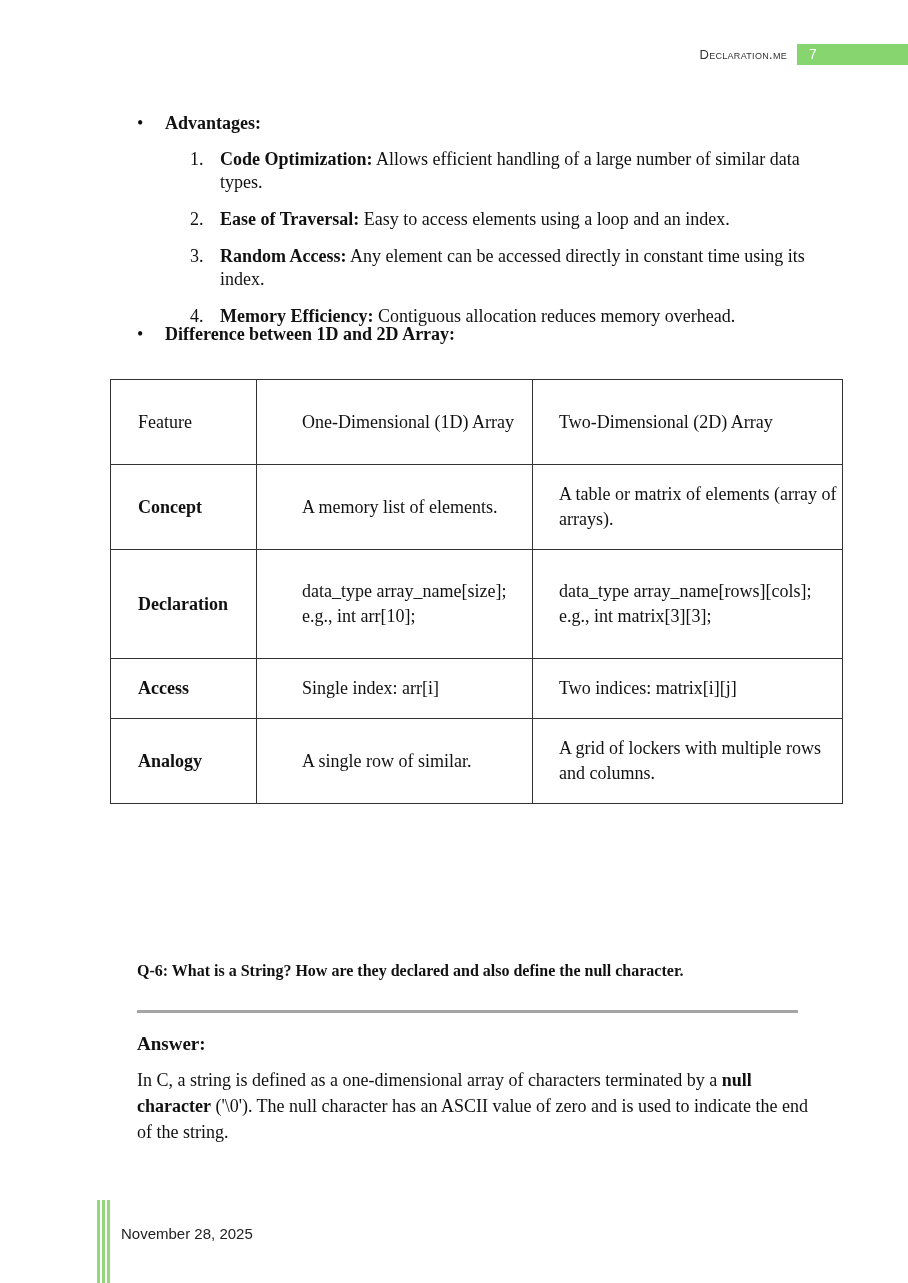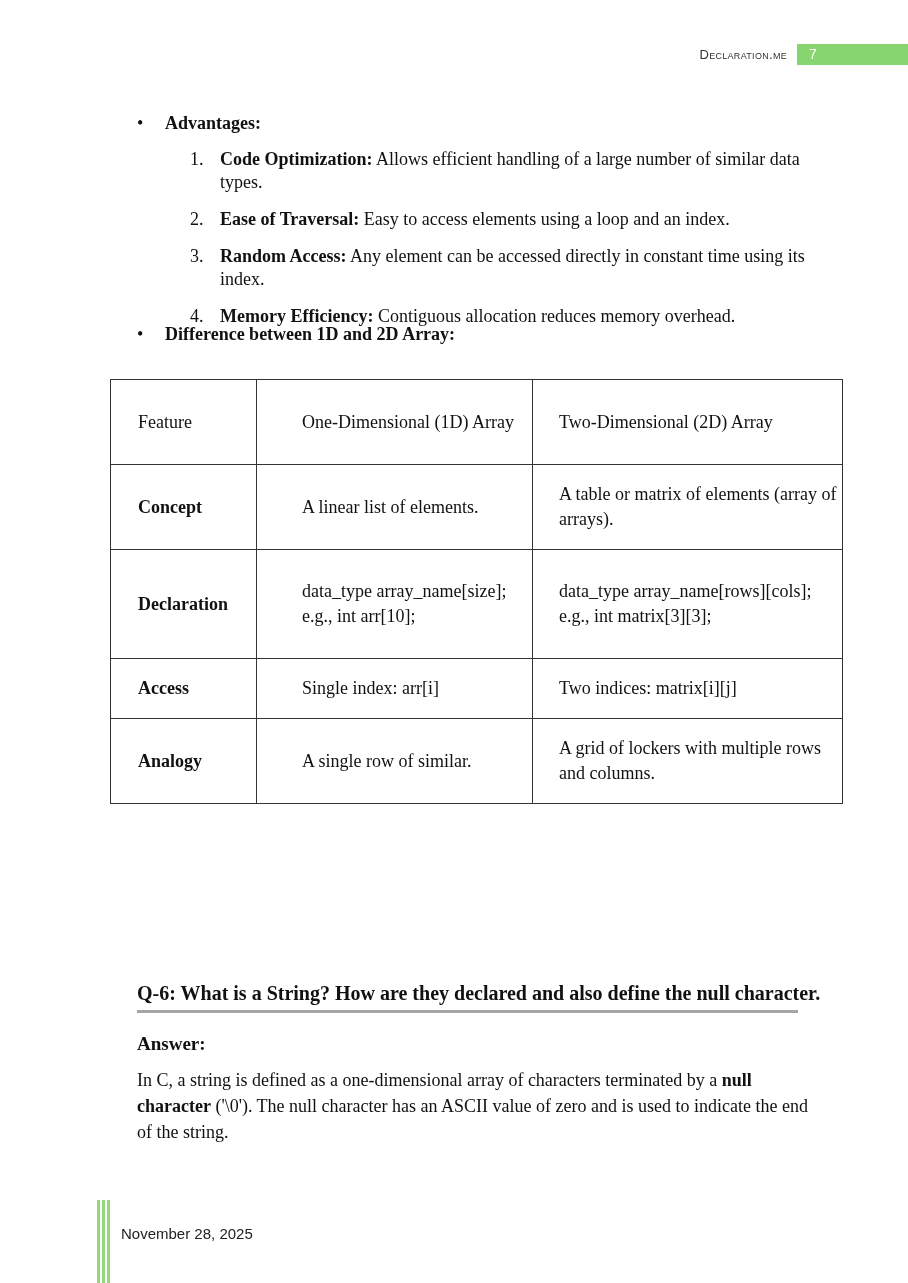--- a/index.html
+++ b/index.html
@@ -19,21 +19,21 @@
 
     table.diff { position: absolute; left: 110px; top: 379px; width: 733px; border-collapse: collapse; font-size: 18px; line-height: 25px; }
     table.diff td { border: 1.5px solid #333; vertical-align: middle; padding: 0 0 0 45px; }
     table.diff td.feat { padding-left: 27px; width: 118px; }
     table.diff td.c1 { width: 230px; }
     table.diff td.c2 { padding-left: 26px; }
     table.diff tr.h85 td { height: 84px; }
     table.diff tr.h110 td { height: 108px; }
     table.diff tr.h60 td { height: 59px; }
 
-    .question { position: absolute; left: 137px; top: 962px; font-size: 20px; font-weight: bold; margin-top: 20px; }
+    .question { position: absolute; left: 137px; top: 962px; font-size: 16px; font-weight: bold; }
     .q-rule { position: absolute; left: 137px; top: 1010px; width: 661px; height: 3px; background: #a5a5a5; }
     .answer-label { position: absolute; left: 137px; top: 1033px; font-size: 19px; font-weight: bold; }
     .answer-text { position: absolute; left: 137px; top: 1067px; width: 680px; font-size: 18px; line-height: 26px; }
 
     .footer-bars { position: absolute; left: 97px; top: 1200px; width: 14px; height: 83px; }
     .footer-bars span { position: absolute; top: 0; width: 3px; height: 83px; background: #93d87b; }
     .footer-date { position: absolute; left: 121px; top: 1225px; font-family: "Liberation Sans", sans-serif; font-size: 15px; color: #222; }
   </style>
 </head>
 <body>
@@ -72,21 +72,21 @@
 
 <table class="diff">
   <tbody>
       <tr class="h85">
     <td class="feat">Feature</td>
     <td class="c1">One-Dimensional (1D) Array</td>
     <td class="c2">Two-Dimensional (2D) Array</td>
   </tr>
   <tr class="h85">
     <td class="feat"><b>Concept</b></td>
-    <td class="c1">A linear list of elements.</td>
+    <td class="c1">A memory list of elements.</td>
     <td class="c2">A table or matrix of elements (array of arrays).</td>
   </tr>
   <tr class="h110">
     <td class="feat"><b>Declaration</b></td>
     <td class="c1">data_type array_name[size]; e.g., int arr[10];</td>
     <td class="c2">data_type array_name[rows][cols]; e.g., int matrix[3][3];</td>
   </tr>
   <tr class="h60">
     <td class="feat"><b>Access</b></td>
     <td class="c1">Single index: arr[i]</td>

